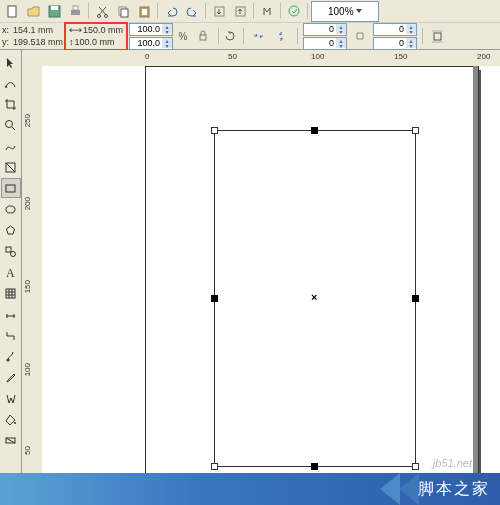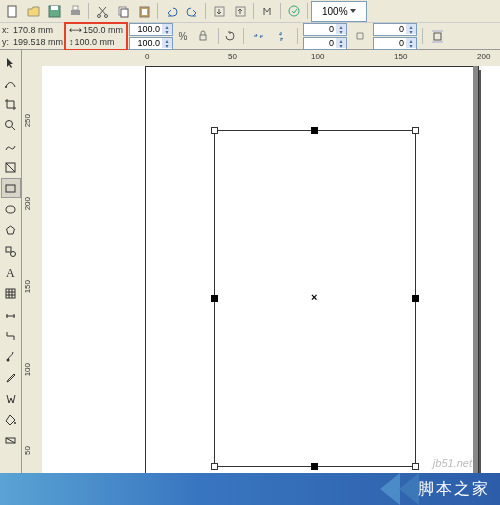--- a/index.html
+++ b/index.html
@@ -1,20 +1,20 @@
 <!DOCTYPE html>
 <html><head>
 <meta charset="utf-8">
 <style>
 body{margin:0;font-family:Tahoma,Arial,sans-serif;font-size:10px;background:#ece9d8;width:500px;height:505px;overflow:hidden;position:relative}
 .toolbar{display:flex;align-items:center;height:22px;background:#ece9d8;border-bottom:1px solid #ccc;padding:0 2px;gap:1px}
 .tb-btn{width:18px;height:18px;display:flex;align-items:center;justify-content:center;border:1px solid transparent;cursor:pointer}
 .tb-btn svg{display:block}
 .sep{width:1px;height:16px;background:#bbb;margin:0 2px}
-.zoom-box{border:1px solid #7e9db9;background:#fff;height:17px;padding:1px 10px;display:flex;align-items:center;gap:2px}
+.zoom-box{border:1px solid #7e9db9;background:#fff;height:17px;padding:1px 16px;display:flex;align-items:center;gap:2px}
 .zoom-box .dd{width:0;height:0;border-left:3px solid transparent;border-right:3px solid transparent;border-top:4px solid #444}
 .propbar{display:flex;align-items:center;height:26px;background:#ece9d8;border-bottom:1px solid #999;padding:0 2px;gap:3px}
 .coord-group{display:flex;flex-direction:column;gap:1px;font-size:9px;line-height:11px;color:#333}
 .coord-row{display:flex;gap:1px;align-items:center;white-space:nowrap}
 .coord-row .lbl{width:10px}
 .coord-row .val{min-width:50px}
 .size-group{display:flex;flex-direction:column;gap:1px;font-size:9px;line-height:11px;color:#333;padding:1px 3px;position:relative}
 .highlight{border:2px solid #e83e2c;position:absolute;top:-2px;left:-2px;right:-2px;bottom:-2px;pointer-events:none}
 .spin-group{display:flex;flex-direction:column;gap:1px}
 .spin{display:flex;align-items:center;border:1px solid #7e9db9;background:#fff;height:11px}
@@ -135,21 +135,21 @@
   <div class="zoom-box">
     <span>100%</span>
     <span class="dd"></span>
   </div>
 </div>
 
 <div class="propbar">
   <div class="coord-group">
     <div class="coord-row">
         <span class="lbl">x:</span>
-        <span class="val">170.8 mm</span>
+        <span class="val">154.1 mm</span>
       </div>
     <div class="coord-row">
         <span class="lbl">y:</span>
         <span class="val">199.518 mm</span>
       </div>
   </div>
   <div class="size-group">
     <div class="highlight"></div>
     <div class="coord-row">
         <span>⟷</span>

